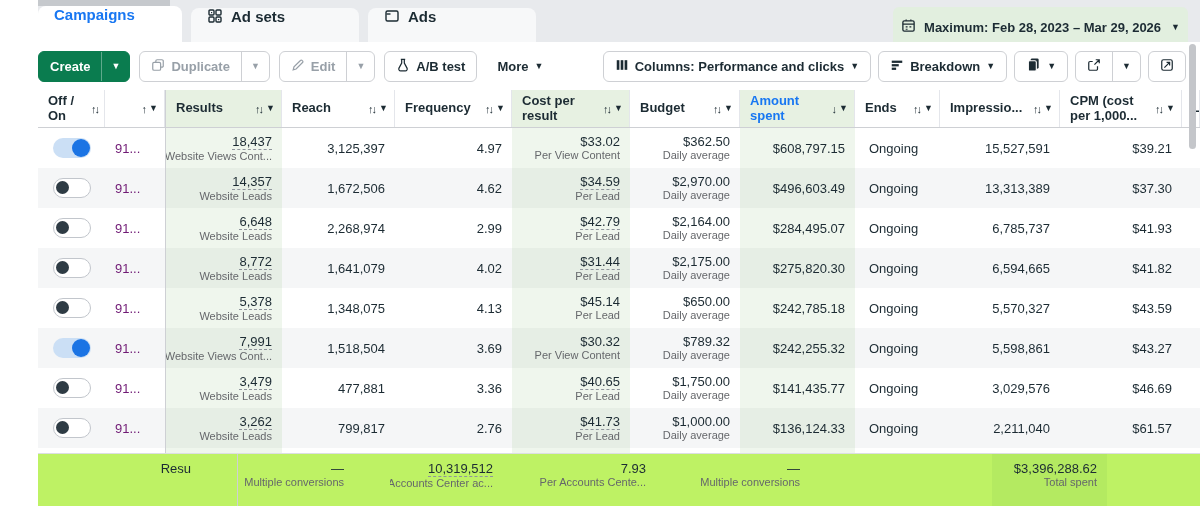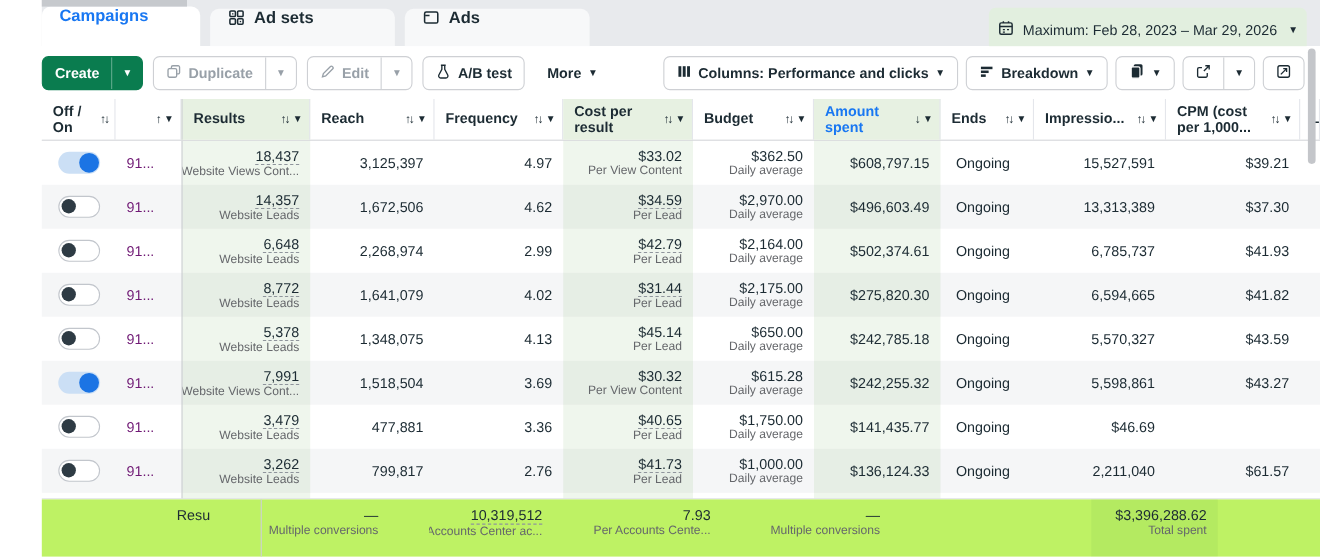--- a/index.html
+++ b/index.html
@@ -11,21 +11,21 @@
   .tabbar { position:absolute; left:38px; top:0; right:0; height:42px; background:#e8eaed;
     display:flex; align-items:flex-end; }
   .topstrip { position:absolute; left:0; top:0; width:132px; height:6px; background:#c6c9cd; }
   .tab { height:34px; display:flex; align-items:flex-start; gap:8px; padding:0 16px;
     border-radius:8px 8px 0 0; font-size:15px; font-weight:700; margin-right:9px; cursor:pointer; }
   .tab.active { background:#ffffff; color:#1877f2; height:36px; width:144px; }
   .tab.inactive { background:#f7f8f9; color:#1c2b33; width:168px; }
   .tab .ticon { display:flex; align-items:center; }
   .datepill { position:absolute; right:12px; top:7px; height:40px; background:#e2efdf;
     border-radius:6px; display:flex; align-items:center; gap:8px; padding:0 8px;
-    font-size:13px; font-weight:400; color:#1c2b33; cursor:pointer; }
+    font-size:13px; font-weight:700; color:#1c2b33; cursor:pointer; }
   .datepill .caret { font-size:9px; margin-left:2px; }
 
   
   .toolbar { position:absolute; left:0; top:42px; right:0; height:48px; background:#fff;
     display:flex; align-items:center; }
   .tb-left { display:flex; align-items:center; gap:9px; margin-left:38px; }
   .tb-right { display:flex; align-items:flex-end; gap:7px; margin-left:auto; margin-right:14px; }
   .btn { height:31px; border:1px solid #ced0d4; border-radius:6px; background:#fff;
     display:flex; align-items:stretch; font-size:13px; font-weight:700; color:#1c2b33;
     cursor:pointer; overflow:hidden; }
@@ -410,21 +410,21 @@
           </div>
           <div class="cell greencol">
             <span class="val dotted">$42.79</span>
             <span class="sub">Per Lead</span>
           </div>
           <div class="cell">
             <span class="val">$2,164.00</span>
             <span class="sub">Daily average</span>
           </div>
           <div class="cell greencol">
-            <span class="val">$502,374.61</span>
+            <span class="val">$284,495.07</span>
           </div>
           <div class="cell left" style="padding-left: 14px;">
             <span class="val">Ongoing</span>
           </div>
           <div class="cell">
             <span class="val">6,785,737</span>
           </div>
           <div class="cell">
             <span class="val">$41.93</span>
           </div>
@@ -529,21 +529,21 @@
             <span class="val">1,518,504</span>
           </div>
           <div class="cell">
             <span class="val">3.69</span>
           </div>
           <div class="cell greencol">
             <span class="val">$30.32</span>
             <span class="sub">Per View Content</span>
           </div>
           <div class="cell">
-            <span class="val">$615.28</span>
+            <span class="val">$789.32</span>
             <span class="sub">Daily average</span>
           </div>
           <div class="cell greencol">
             <span class="val">$242,255.32</span>
           </div>
           <div class="cell left" style="padding-left: 14px;">
             <span class="val">Ongoing</span>
           </div>
           <div class="cell">
             <span class="val">5,598,861</span>
@@ -578,20 +578,23 @@
           </div>
           <div class="cell">
             <span class="val">$1,750.00</span>
             <span class="sub">Daily average</span>
           </div>
           <div class="cell greencol">
             <span class="val">$141,435.77</span>
           </div>
           <div class="cell left" style="padding-left: 14px;">
             <span class="val">Ongoing</span>
+          </div>
+          <div class="cell">
+            <span class="val">3,029,576</span>
           </div>
           <div class="cell">
             <span class="val">$46.69</span>
           </div>
           <div class="cell"></div>
         </div>
         <div class="grid trow stripe">
           <div class="cell center">
             <div class="toggle off">
               <div class="knob"></div>

